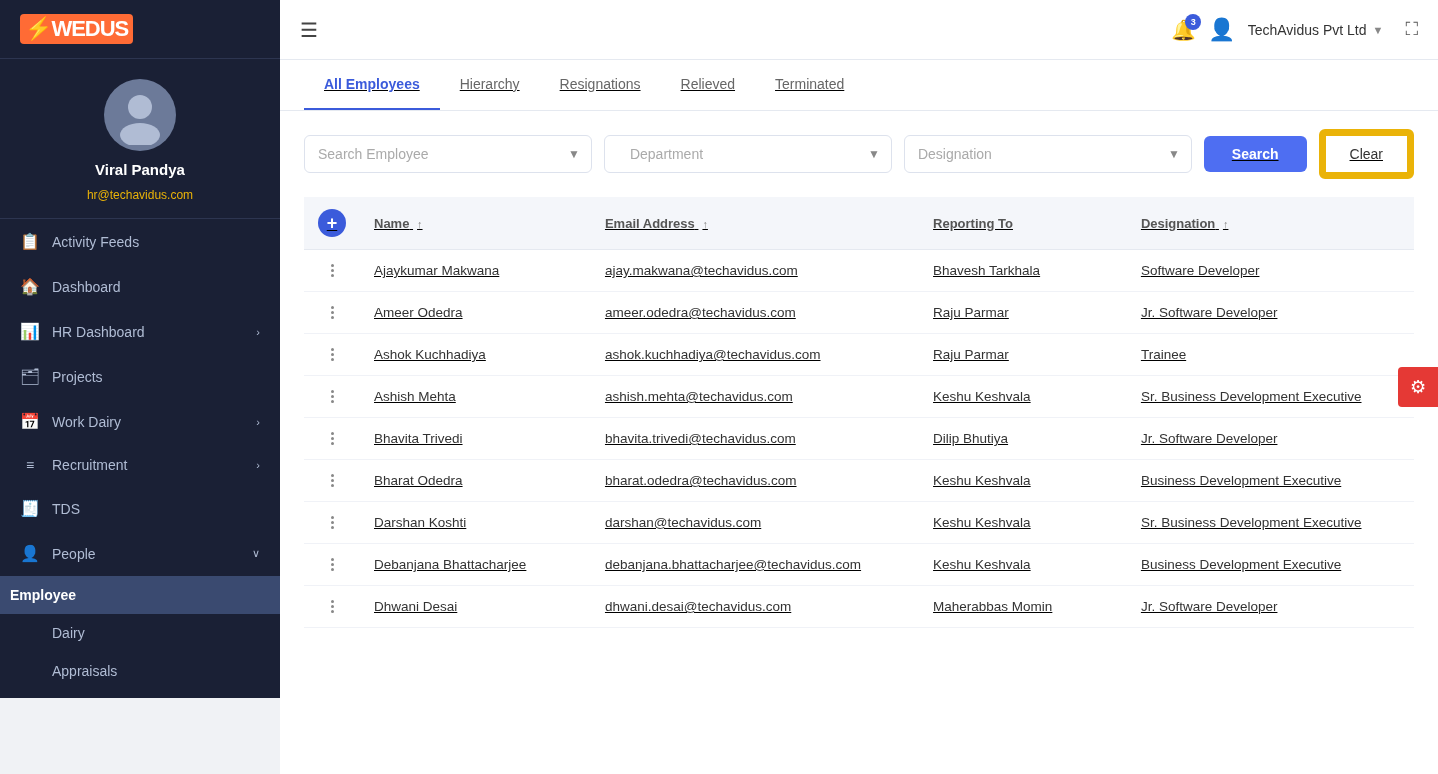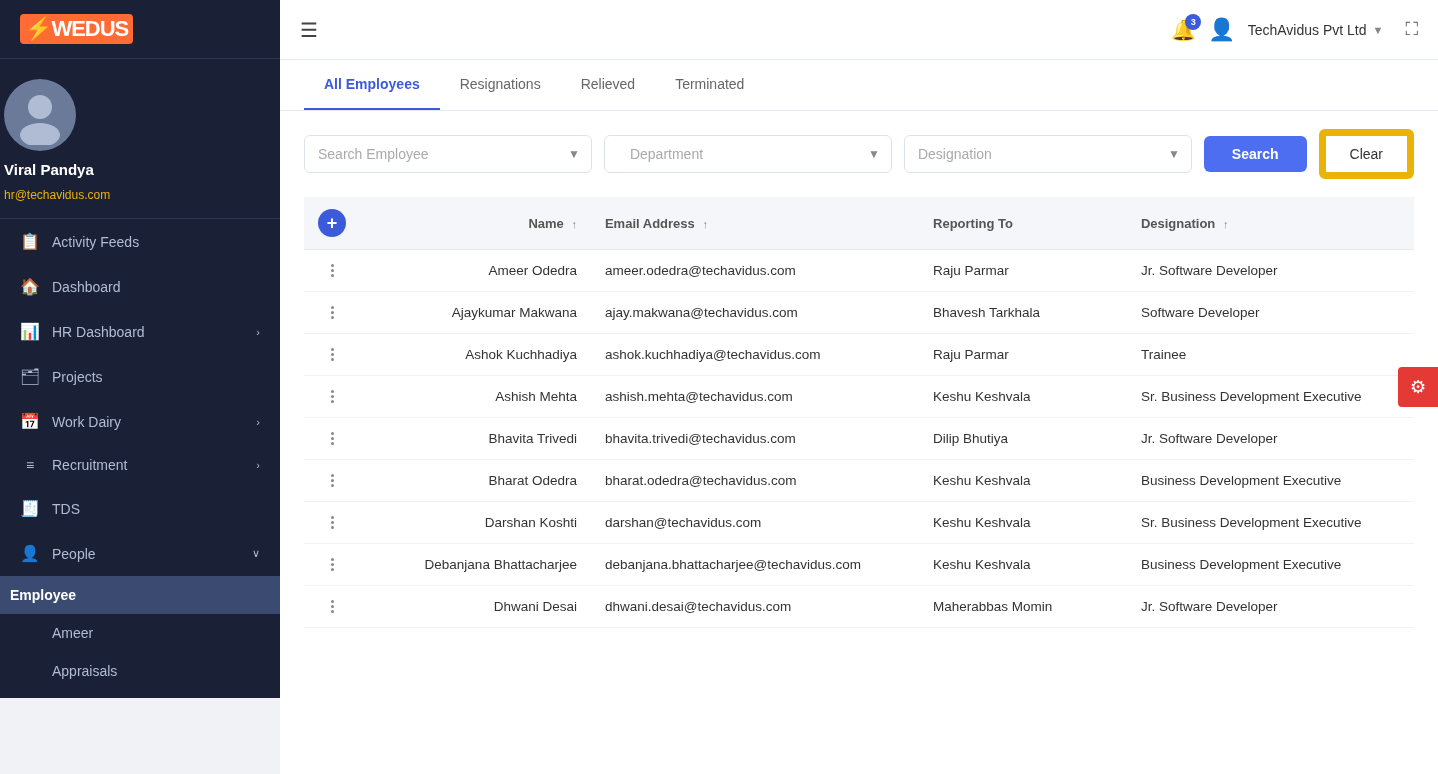--- a/index.html
+++ b/index.html
@@ -33,21 +33,21 @@
       color: #fff;
       font-weight: 900;
       font-size: 22px;
       padding: 2px 5px;
       border-radius: 4px;
       letter-spacing: -1px;
     }
     .sidebar-user {
       display: flex;
       flex-direction: column;
-      align-items: flex-start;
+      align-items: center;
       padding: 20px 4px 16px;
       border-bottom: 1px solid #2d3550;
     }
     .avatar-circle {
       width: 72px;
       height: 72px;
       border-radius: 50%;
       background: #6c7a99;
       display: flex;
       align-items: center;
@@ -135,20 +135,21 @@
       justify-content: center;
     }
     .profile-btn { cursor: pointer; color: #555; font-size: 22px; }
 
     
     .content {
       flex: 1;
       background: #fff;
       overflow-y: auto;
       padding: 0;
+      text-decoration: underline;
     }
 
     
     .tabs {
       display: flex;
       border-bottom: 1px solid #e5e9f0;
       padding: 0 24px;
       background: #fff;
     }
     .tab {
@@ -241,21 +242,21 @@
     tbody tr {
       border-bottom: 1px solid #f0f2f7;
       transition: background 0.1s;
     }
     tbody td {
       padding: 13px 14px;
       color: #333;
       vertical-align: middle;
     }
     .col-actions { width: 40px; }
-    .col-name { min-width: 200px; text-align: right; }
+    .col-name { min-width: 200px; }
     .col-email { min-width: 250px; }
     .col-reporting { min-width: 180px; }
     .col-designation { min-width: 240px; }
     .dots-btn {
       cursor: pointer;
       color: #888;
       font-size: 16px;
       display: flex;
       flex-direction: column;
       gap: 2px;
@@ -347,21 +348,21 @@
     </div>
     <div class="nav-item">
       <span class="nav-icon">👤</span>
       <span>People</span>
       <span class="chevron">∨</span>
     </div>
     <div class="nav-sub-item active">
       <span>Employee</span>
     </div>
     <div class="nav-sub-item">
-      <span>Ameer</span>
+      <span>Dairy</span>
     </div>
     <div class="nav-sub-item">
       <span>Appraisals</span>
     </div>
   </nav>
 </aside>
 
 <div class="main-area">
 
   <header class="topbar">
@@ -377,20 +378,23 @@
       <span class="chevron-down">▼</span>
     </div>
     <span class="topbar-expand">⛶</span>
   </header>
 
   <div class="content">
 
     <div class="tabs">
       <div class="tab active">
         <span>All Employees</span>
+      </div>
+      <div class="tab">
+        <span>Hierarchy</span>
       </div>
       <div class="tab">
         <span>Resignations</span>
       </div>
       <div class="tab">
         <span>Relieved</span>
       </div>
       <div class="tab">
         <span>Terminated</span>
       </div>
@@ -448,46 +452,46 @@
         </thead>
         <tbody id="employees-tbody">
         <tr>
     <td class="col-actions">
       <div class="dots-btn">
         <div class="dot"></div>
                   <div class="dot"></div>
                   <div class="dot"></div>
       </div>
     </td>
+    <td class="col-name">Ajaykumar Makwana</td>
+    <td class="col-email">ajay.makwana@techavidus.com</td>
+    <td class="col-reporting">Bhavesh Tarkhala</td>
+    <td class="col-designation">Software Developer</td>
+  </tr>
+            <tr>
+    <td class="col-actions">
+      <div class="dots-btn">
+        <div class="dot"></div>
+                  <div class="dot"></div>
+                  <div class="dot"></div>
+      </div>
+    </td>
     <td class="col-name">Ameer Odedra</td>
     <td class="col-email">ameer.odedra@techavidus.com</td>
     <td class="col-reporting">Raju Parmar</td>
     <td class="col-designation">Jr. Software Developer</td>
   </tr>
             <tr>
     <td class="col-actions">
       <div class="dots-btn">
         <div class="dot"></div>
                   <div class="dot"></div>
                   <div class="dot"></div>
       </div>
     </td>
-    <td class="col-name">Ajaykumar Makwana</td>
-    <td class="col-email">ajay.makwana@techavidus.com</td>
-    <td class="col-reporting">Bhavesh Tarkhala</td>
-    <td class="col-designation">Software Developer</td>
-  </tr>
-            <tr>
-    <td class="col-actions">
-      <div class="dots-btn">
-        <div class="dot"></div>
-                  <div class="dot"></div>
-                  <div class="dot"></div>
-      </div>
-    </td>
     <td class="col-name">Ashok Kuchhadiya</td>
     <td class="col-email">ashok.kuchhadiya@techavidus.com</td>
     <td class="col-reporting">Raju Parmar</td>
     <td class="col-designation">Trainee</td>
   </tr>
             <tr>
     <td class="col-actions">
       <div class="dots-btn">
         <div class="dot"></div>
                   <div class="dot"></div>

